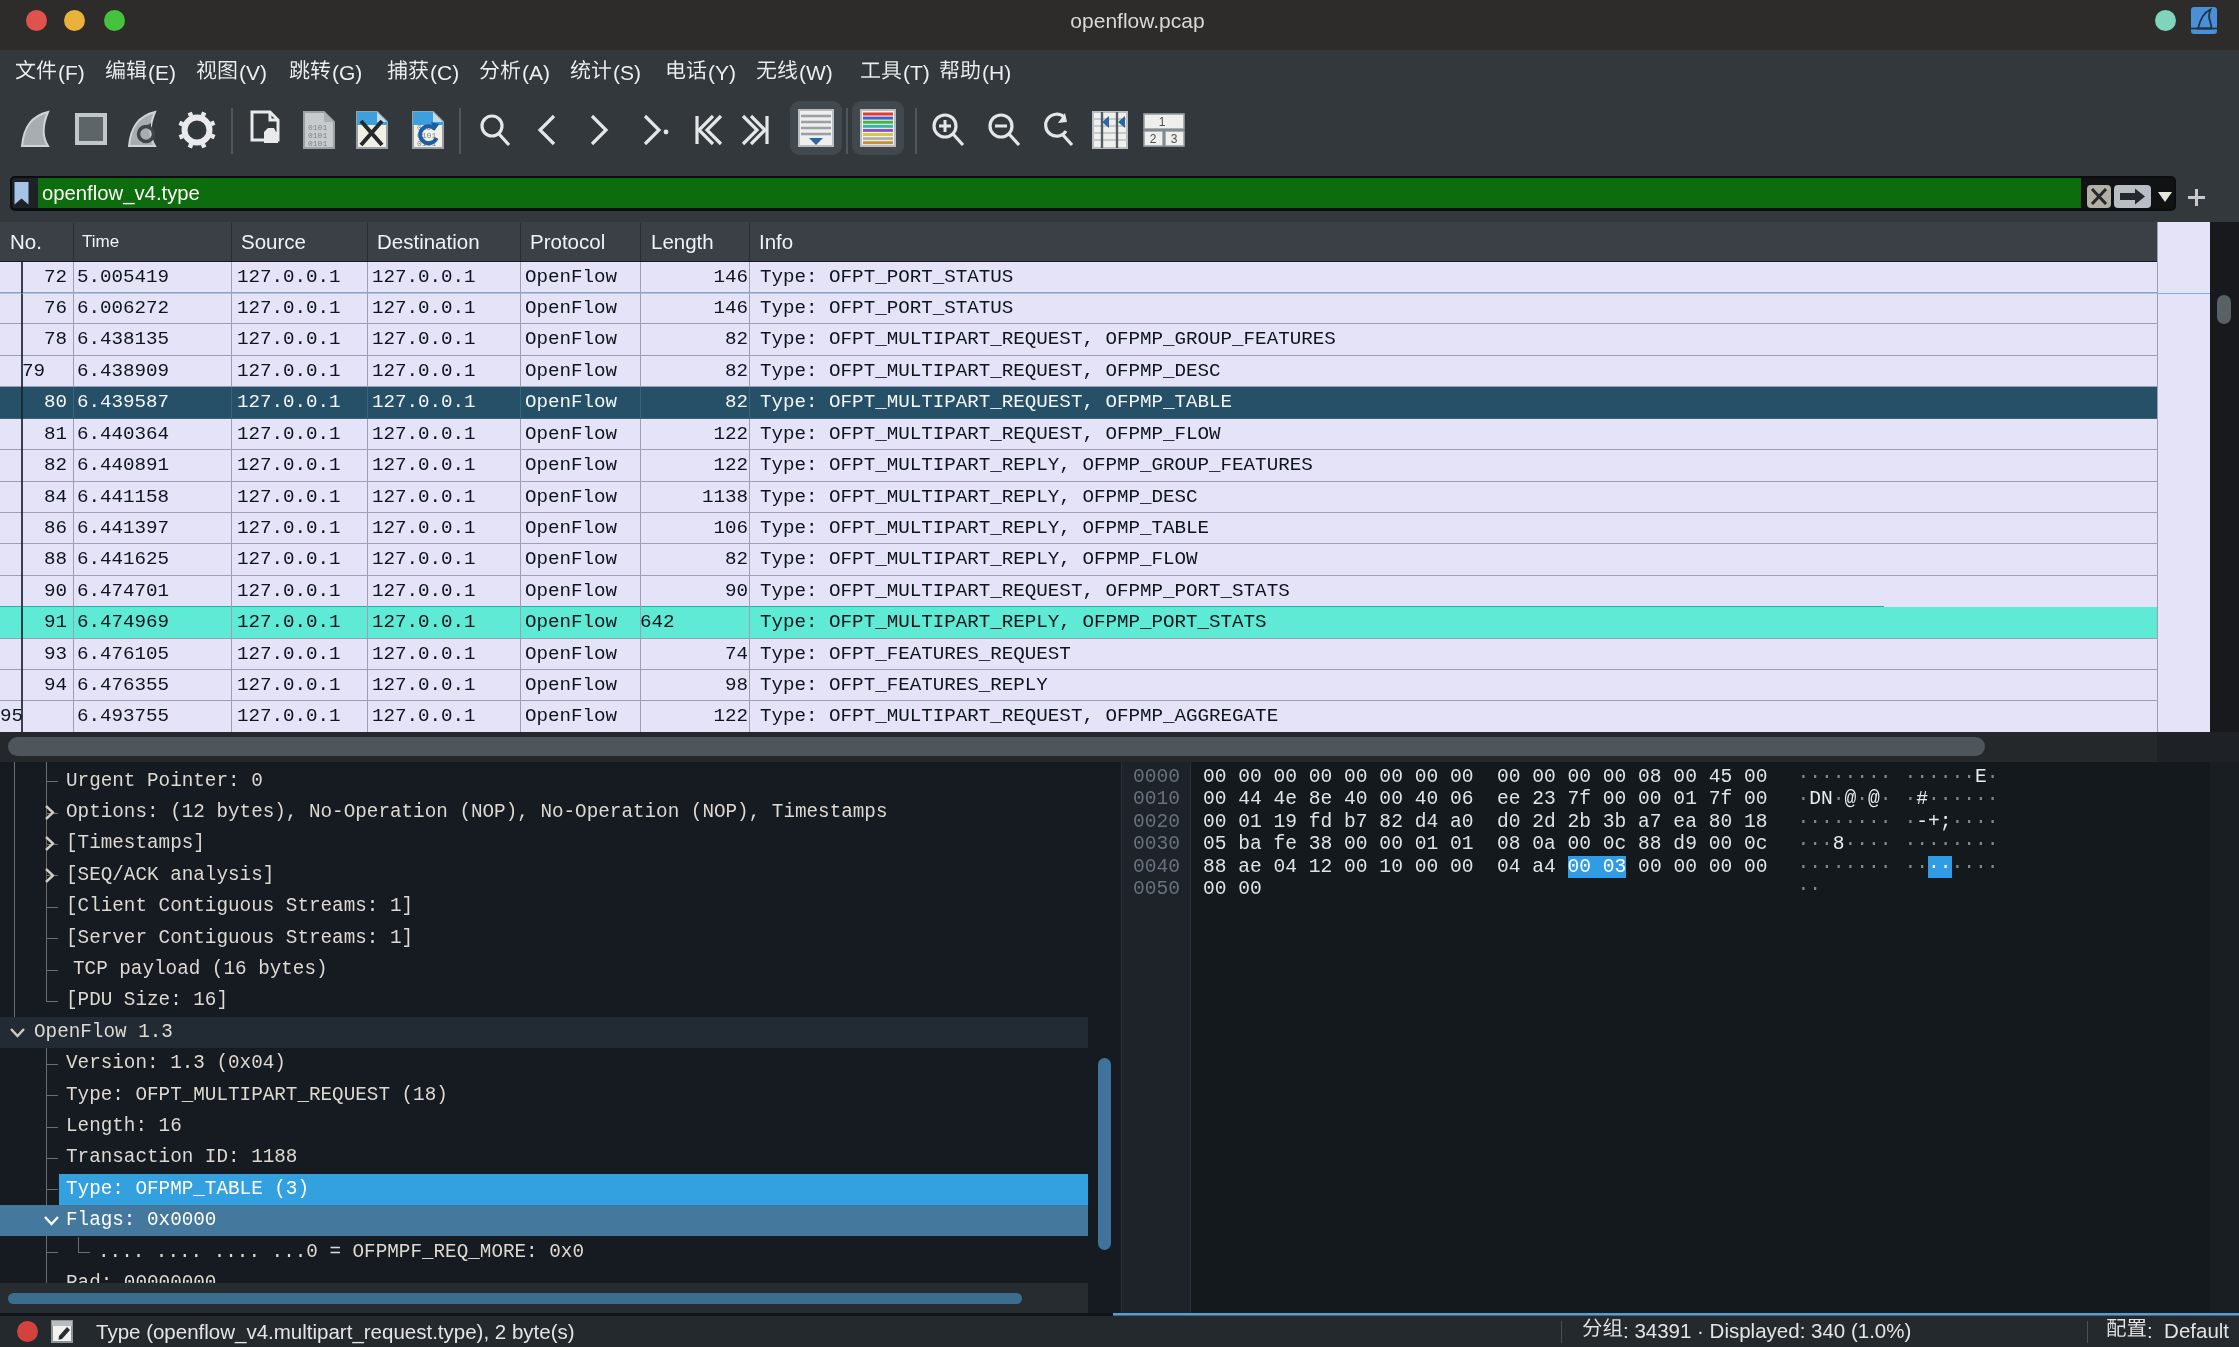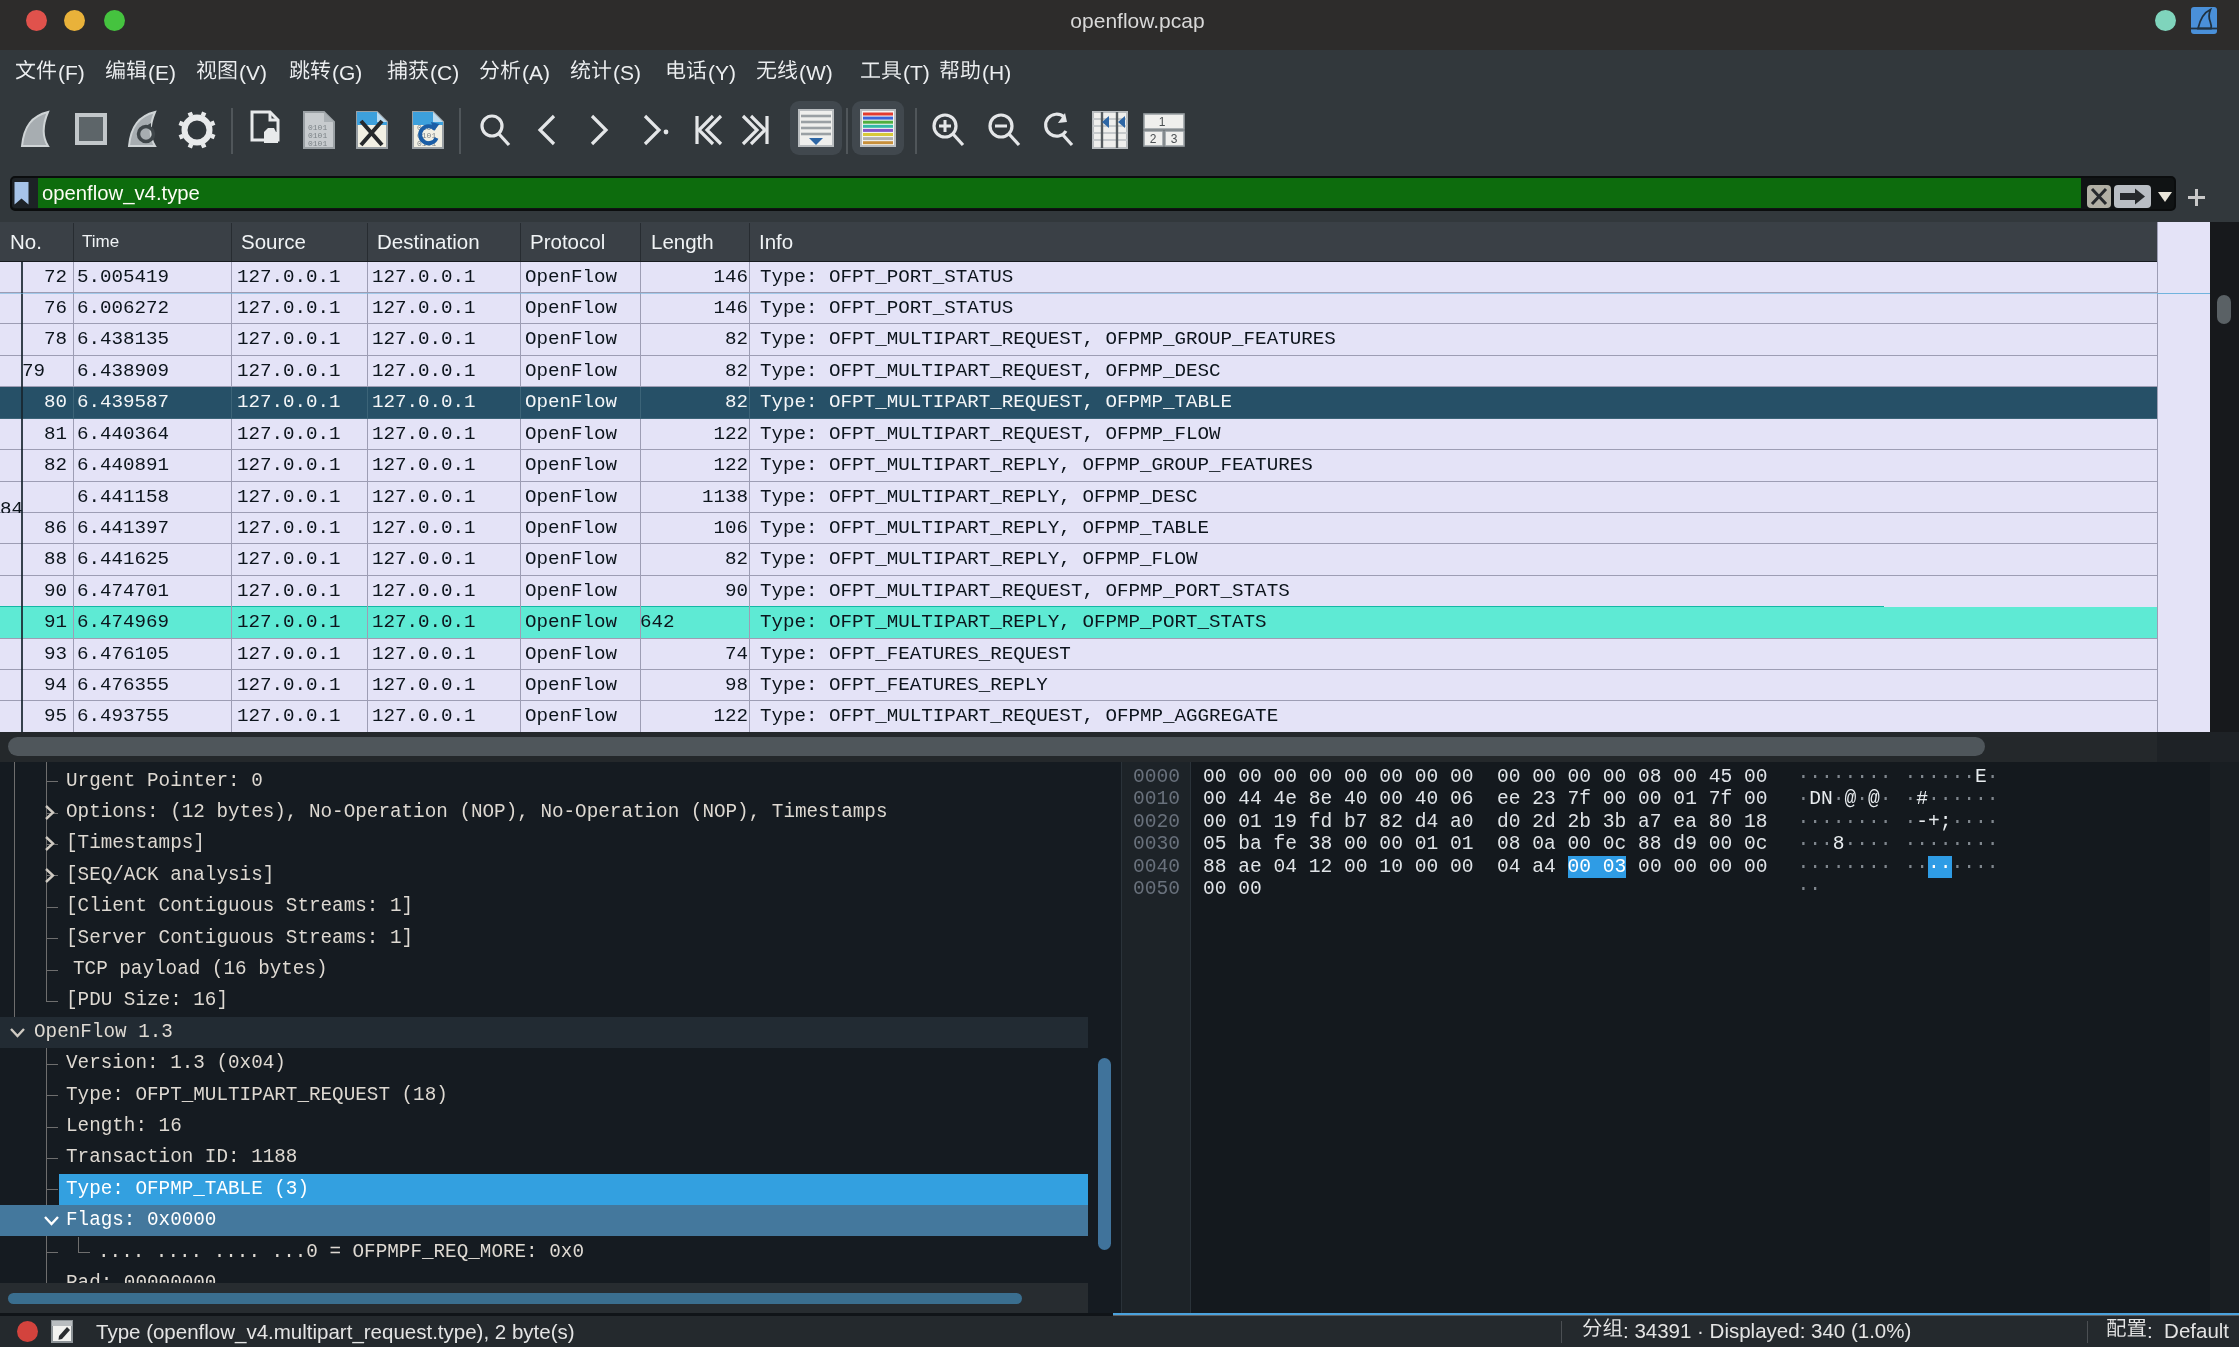--- a/index.html
+++ b/index.html
@@ -431,21 +431,21 @@
     <span class="abs" style="left:760px">Type: OFPT_MULTIPART_REPLY, OFPMP_GROUP_FEATURES</span>
   </div>
 <div class="abs" style="left:73.0px;top:450.12px;width:1px;height:31.42px;background:#9d9db4"></div>
 <div class="abs" style="left:231.0px;top:450.12px;width:1px;height:31.42px;background:#9d9db4"></div>
 <div class="abs" style="left:366.5px;top:450.12px;width:1px;height:31.42px;background:#9d9db4"></div>
 <div class="abs" style="left:519.5px;top:450.12px;width:1px;height:31.42px;background:#9d9db4"></div>
 <div class="abs" style="left:640.0px;top:450.12px;width:1px;height:31.42px;background:#9d9db4"></div>
 <div class="abs" style="left:748.5px;top:450.12px;width:1px;height:31.42px;background:#9d9db4"></div>
 <div class="abs" style="left:2156.5px;top:450.12px;width:1px;height:31.42px;background:#9d9db4"></div>
 <div class="abs mono" style="left:0;top:481.54px;width:2210px;height:31.42px;background:#e4e3f7;border-bottom:1px solid #9d9db4;color:#0c141c;font-size:19.2px;line-height:31.42px">
-    <span class="abs" style="left:0;top:12px;width:67px;display:inline-block">84</span>
+    <span class="abs" style="left:0;top:0;width:67px;text-align:right;display:inline-block">84</span>
     <span class="abs" style="left:77px">6.441158</span>
     <span class="abs" style="left:237px">127.0.0.1</span>
     <span class="abs" style="left:372px">127.0.0.1</span>
     <span class="abs" style="left:525px">OpenFlow</span>
     <span class="abs" style="left:640px;width:108px;text-align:right;display:inline-block">1138</span>
     <span class="abs" style="left:760px">Type: OFPT_MULTIPART_REPLY, OFPMP_DESC</span>
   </div>
 <div class="abs" style="left:73.0px;top:481.54px;width:1px;height:31.42px;background:#9d9db4"></div>
 <div class="abs" style="left:231.0px;top:481.54px;width:1px;height:31.42px;background:#9d9db4"></div>
 <div class="abs" style="left:366.5px;top:481.54px;width:1px;height:31.42px;background:#9d9db4"></div>
@@ -543,21 +543,21 @@
     <span class="abs" style="left:760px">Type: OFPT_FEATURES_REPLY</span>
   </div>
 <div class="abs" style="left:73.0px;top:670.06px;width:1px;height:31.42px;background:#9d9db4"></div>
 <div class="abs" style="left:231.0px;top:670.06px;width:1px;height:31.42px;background:#9d9db4"></div>
 <div class="abs" style="left:366.5px;top:670.06px;width:1px;height:31.42px;background:#9d9db4"></div>
 <div class="abs" style="left:519.5px;top:670.06px;width:1px;height:31.42px;background:#9d9db4"></div>
 <div class="abs" style="left:640.0px;top:670.06px;width:1px;height:31.42px;background:#9d9db4"></div>
 <div class="abs" style="left:748.5px;top:670.06px;width:1px;height:31.42px;background:#9d9db4"></div>
 <div class="abs" style="left:2156.5px;top:670.06px;width:1px;height:31.42px;background:#9d9db4"></div>
 <div class="abs mono" style="left:0;top:701.48px;width:2210px;height:31.42px;background:#e4e3f7;border-bottom:1px solid #9d9db4;color:#0c141c;font-size:19.2px;line-height:31.42px">
-    <span class="abs" style="left:0;top:0;width:67px;text-align:right;display:inline-block">95</span>
+    <span class="abs" style="left:0;top:0;width:67px;display:inline-block">95</span>
     <span class="abs" style="left:77px">6.493755</span>
     <span class="abs" style="left:237px">127.0.0.1</span>
     <span class="abs" style="left:372px">127.0.0.1</span>
     <span class="abs" style="left:525px">OpenFlow</span>
     <span class="abs" style="left:640px;width:108px;text-align:right;display:inline-block">122</span>
     <span class="abs" style="left:760px">Type: OFPT_MULTIPART_REQUEST, OFPMP_AGGREGATE</span>
   </div>
 <div class="abs" style="left:73.0px;top:701.48px;width:1px;height:31.42px;background:#9d9db4"></div>
 <div class="abs" style="left:231.0px;top:701.48px;width:1px;height:31.42px;background:#9d9db4"></div>
 <div class="abs" style="left:366.5px;top:701.48px;width:1px;height:31.42px;background:#9d9db4"></div>

